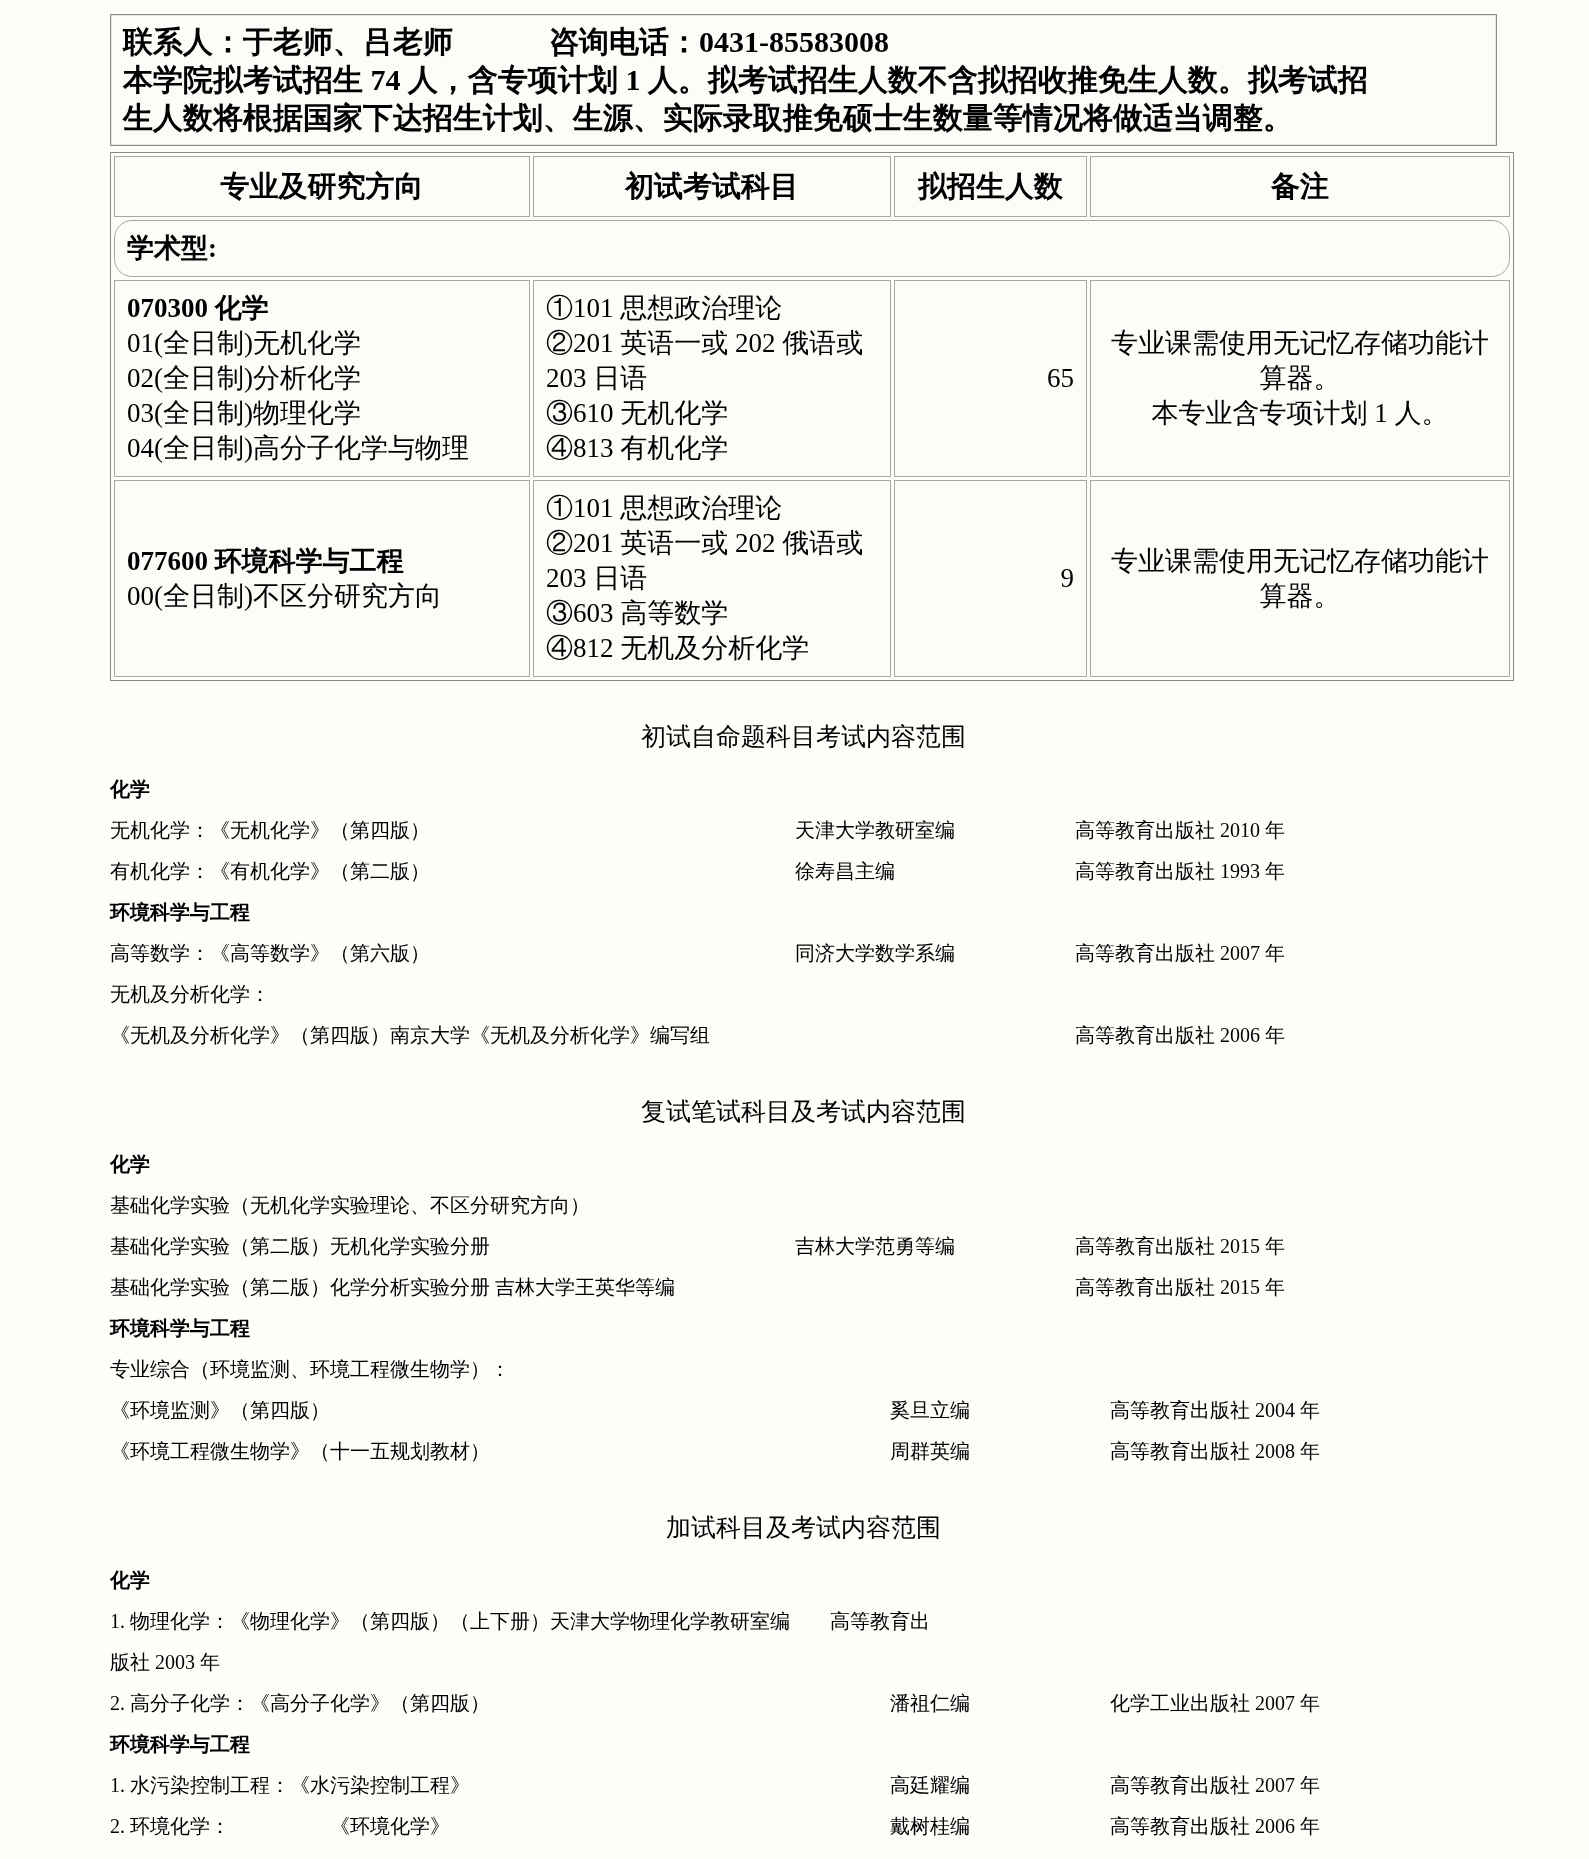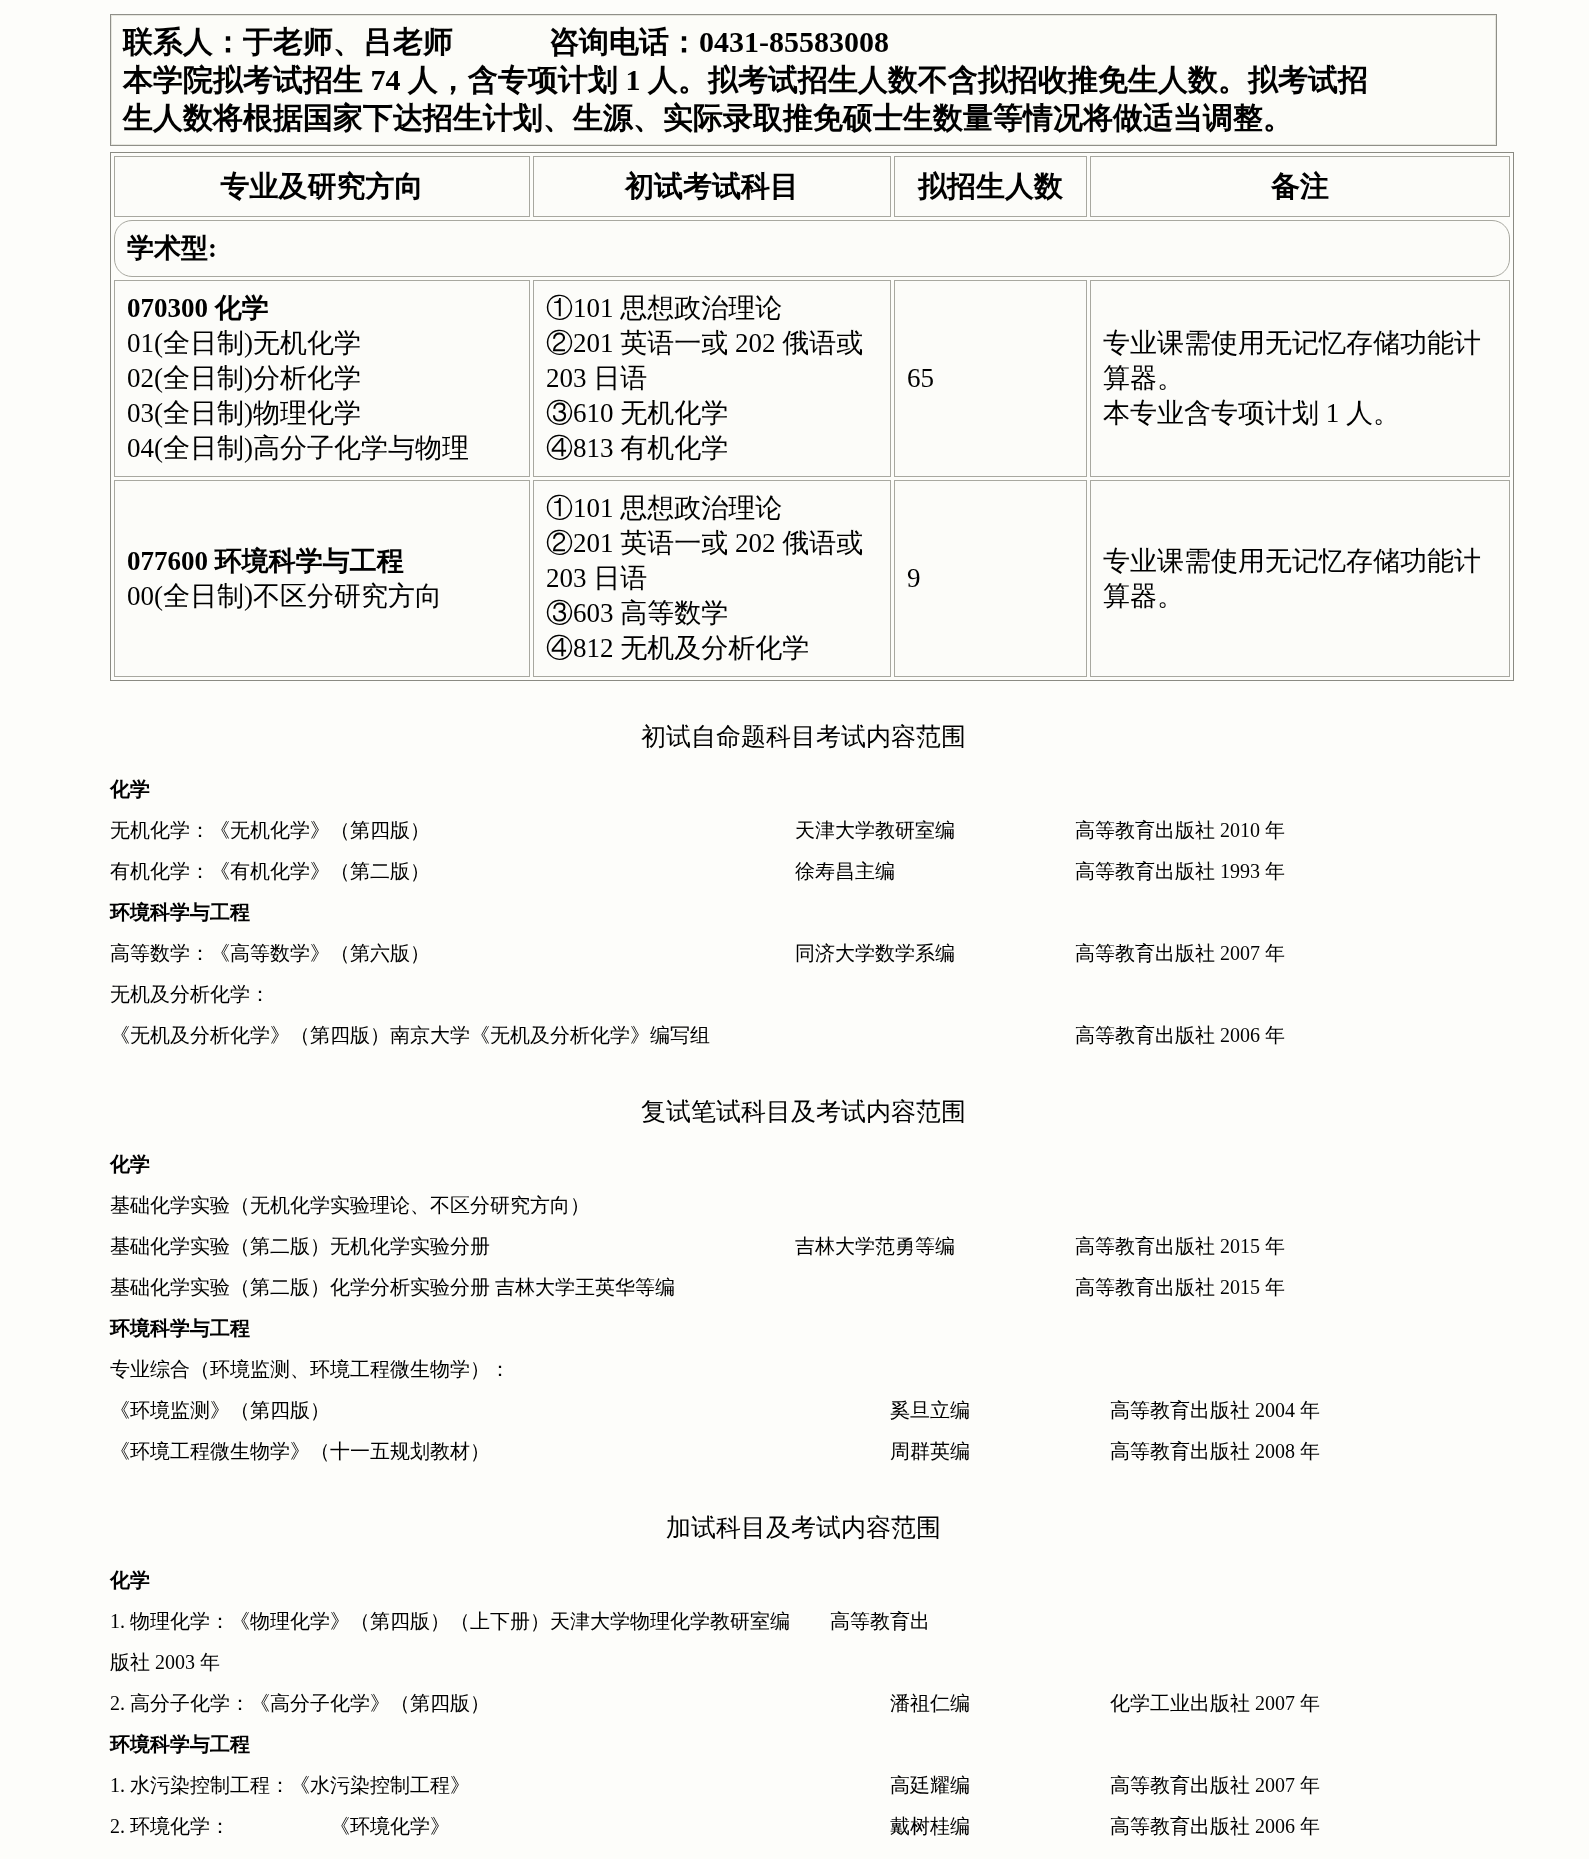--- a/index.html
+++ b/index.html
@@ -27,22 +27,22 @@
     background:#fdfdfa;border:1px solid #8a8a82;
     font-size:27px;
   }
   table.adm th,table.adm td{
     border:1px solid #a8a8a0;background:#fcfcf9;
     vertical-align:middle;padding:10px 12px;line-height:35px;
   }
   table.adm th{font-weight:bold;text-align:center;font-size:29px;padding:12px 8px;margin-left:44px;}
   td.group{background:#e9e9e3;font-weight:bold;padding:8px 12px;border-radius:18px;}
   .major{font-weight:bold;}
-  td.c-quota{text-align:left;}
-  td.c-notes{padding-left:14px;}
+  td.c-quota{text-align:right;}
+  td.c-notes{padding-left:14px;text-align:center;}
 
   
   .sec-title{font-size:25px;font-weight:normal;text-align:center;margin:34px 0 10px 0;line-height:44px;}
   .line{font-size:20px;line-height:41px;}
   .line.bold{font-weight:bold;}
   .grid-a{display:grid;grid-template-columns:685px 280px 1fr;}
   .grid-b{display:grid;grid-template-columns:965px 1fr;}
   .grid-c{display:grid;grid-template-columns:780px 220px 1fr;}
 </style>
 </head>

